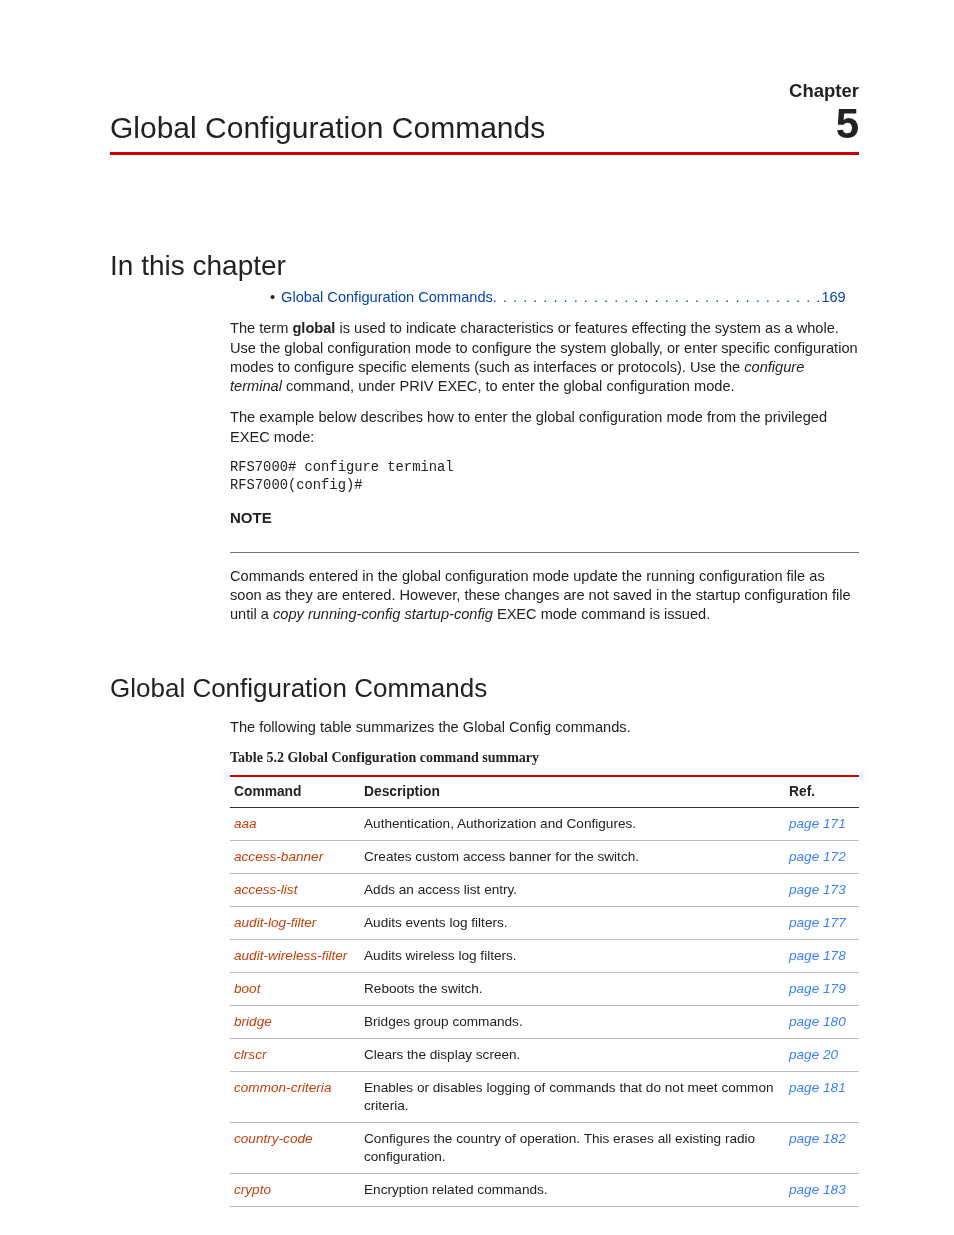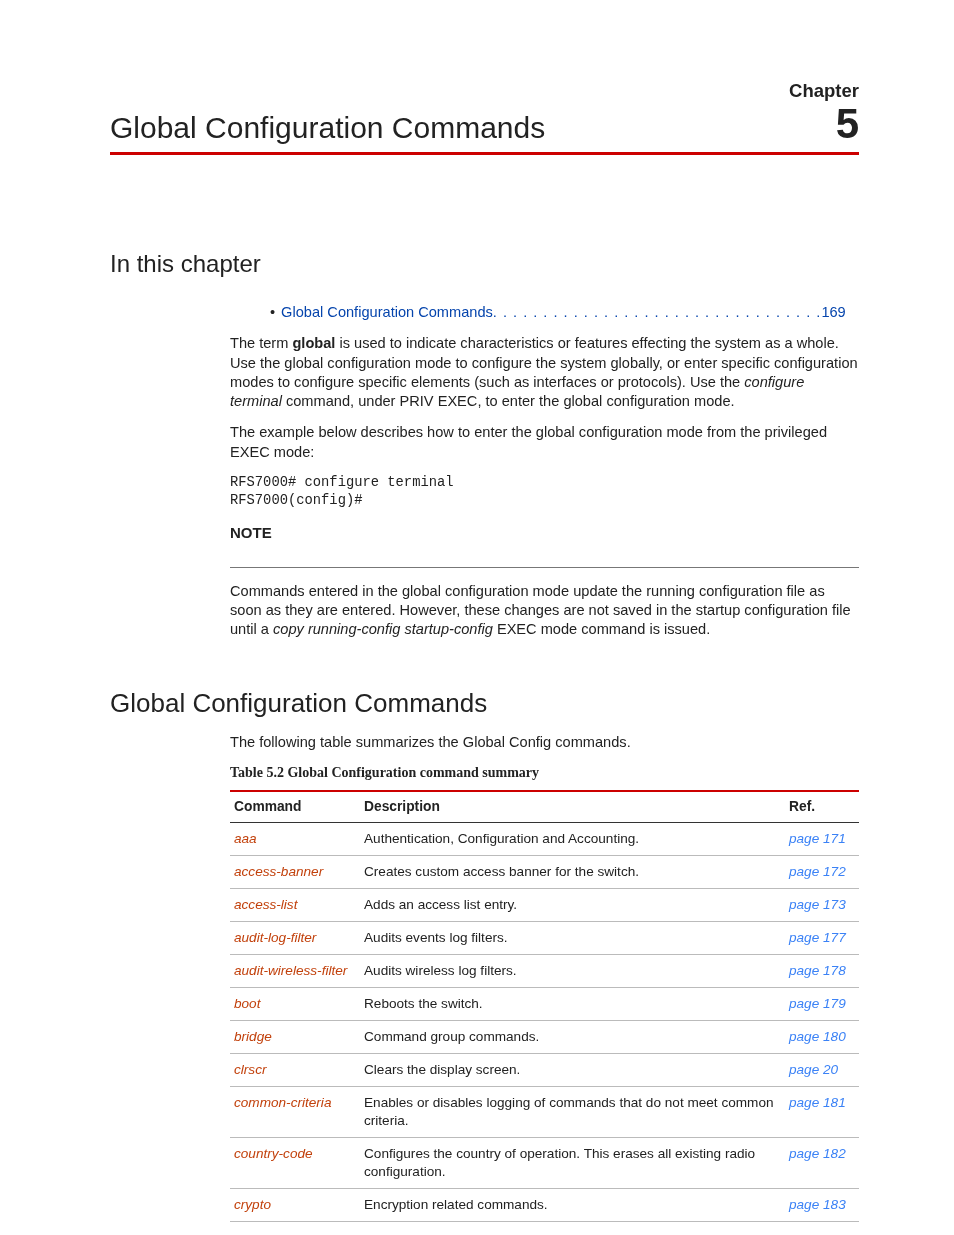--- a/index.html
+++ b/index.html
@@ -32,25 +32,25 @@
     font-weight: normal;
     font-family: "Arial Narrow", Arial, sans-serif;
     letter-spacing: 0px;
   }
   .chapter-num {
     font-size: 42px;
     font-weight: bold;
     font-family: Arial, Helvetica, sans-serif;
   }
   .section-h {
-    font-size: 24px;
+    font-size: 28px;
     font-weight: normal;
     font-family: "Arial Narrow", Arial, sans-serif;
     margin-top: 95px;
-    margin-bottom: 25px;
+    margin-bottom: 6px;
   }
   .section-h2 {
     font-size: 26px;
     font-weight: normal;
     font-family: "Arial Narrow", Arial, sans-serif;
     margin-top: 48px;
     margin-bottom: 14px;
   }
   .body-block {
     margin-left: 120px;
@@ -190,21 +190,21 @@
       <thead>
         <tr>
           <th>Command</th>
           <th>Description</th>
           <th>Ref.</th>
         </tr>
       </thead>
       <tbody id="cmd-tbody">
       <tr>
             <td class="cmd-cell">aaa</td>
-            <td>Authentication, Configuration and Accounting.</td>
+            <td>Authentication, Authorization and Configures.</td>
             <td class="ref-cell">page 171</td>
           </tr>
           <tr>
             <td class="cmd-cell">access-banner</td>
             <td>Creates custom access banner for the switch.</td>
             <td class="ref-cell">page 172</td>
           </tr>
           <tr>
             <td class="cmd-cell">access-list</td>
             <td>Adds an access list entry.</td>
@@ -220,21 +220,21 @@
             <td>Audits wireless log filters.</td>
             <td class="ref-cell">page 178</td>
           </tr>
           <tr>
             <td class="cmd-cell">boot</td>
             <td>Reboots the switch.</td>
             <td class="ref-cell">page 179</td>
           </tr>
           <tr>
             <td class="cmd-cell">bridge</td>
-            <td>Command group commands.</td>
+            <td>Bridges group commands.</td>
             <td class="ref-cell">page 180</td>
           </tr>
           <tr>
             <td class="cmd-cell">clrscr</td>
             <td>Clears the display screen.</td>
             <td class="ref-cell">page 20</td>
           </tr>
           <tr>
             <td class="cmd-cell">common-criteria</td>
             <td>Enables or disables logging of commands that do not meet common criteria.</td>

